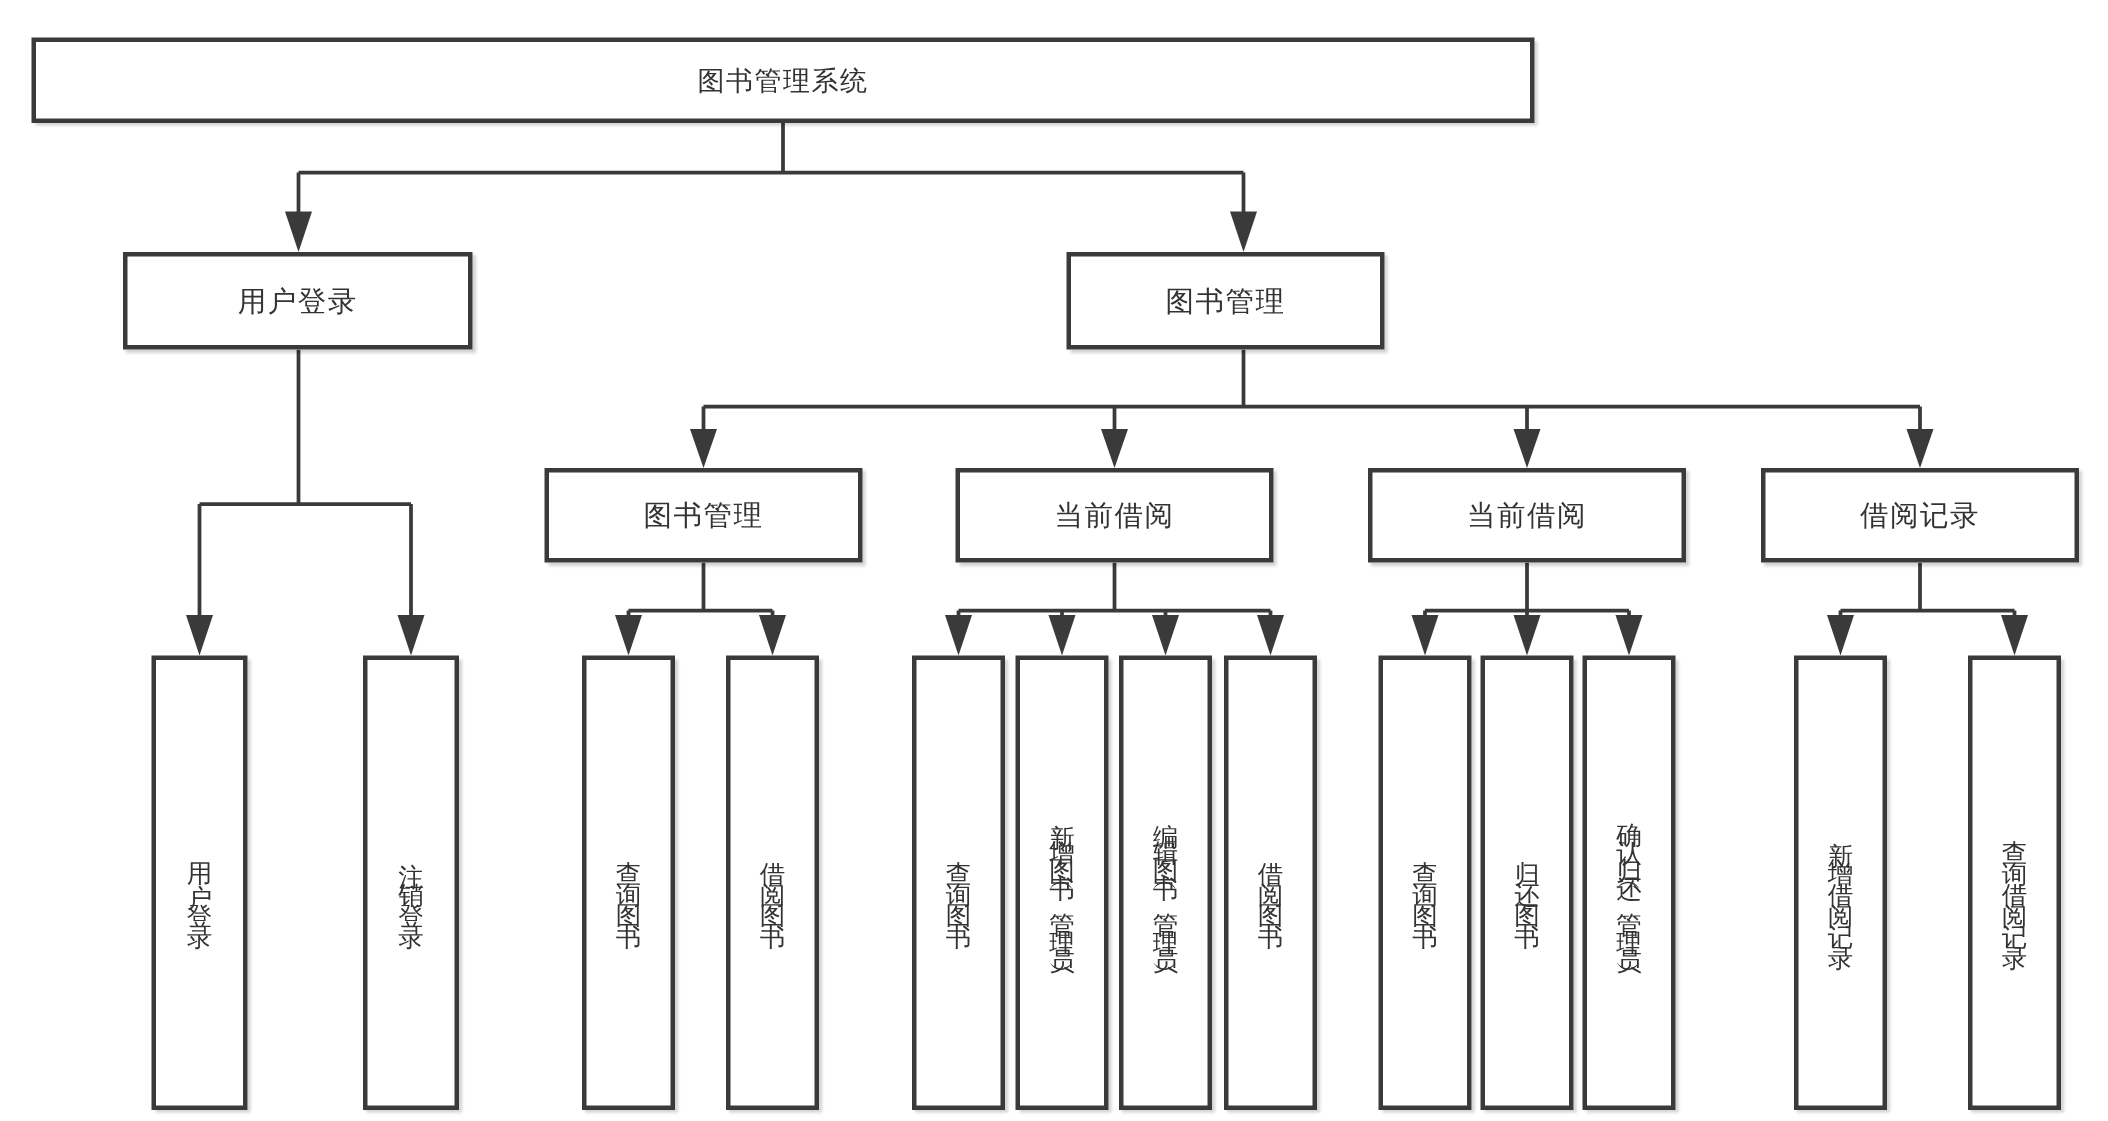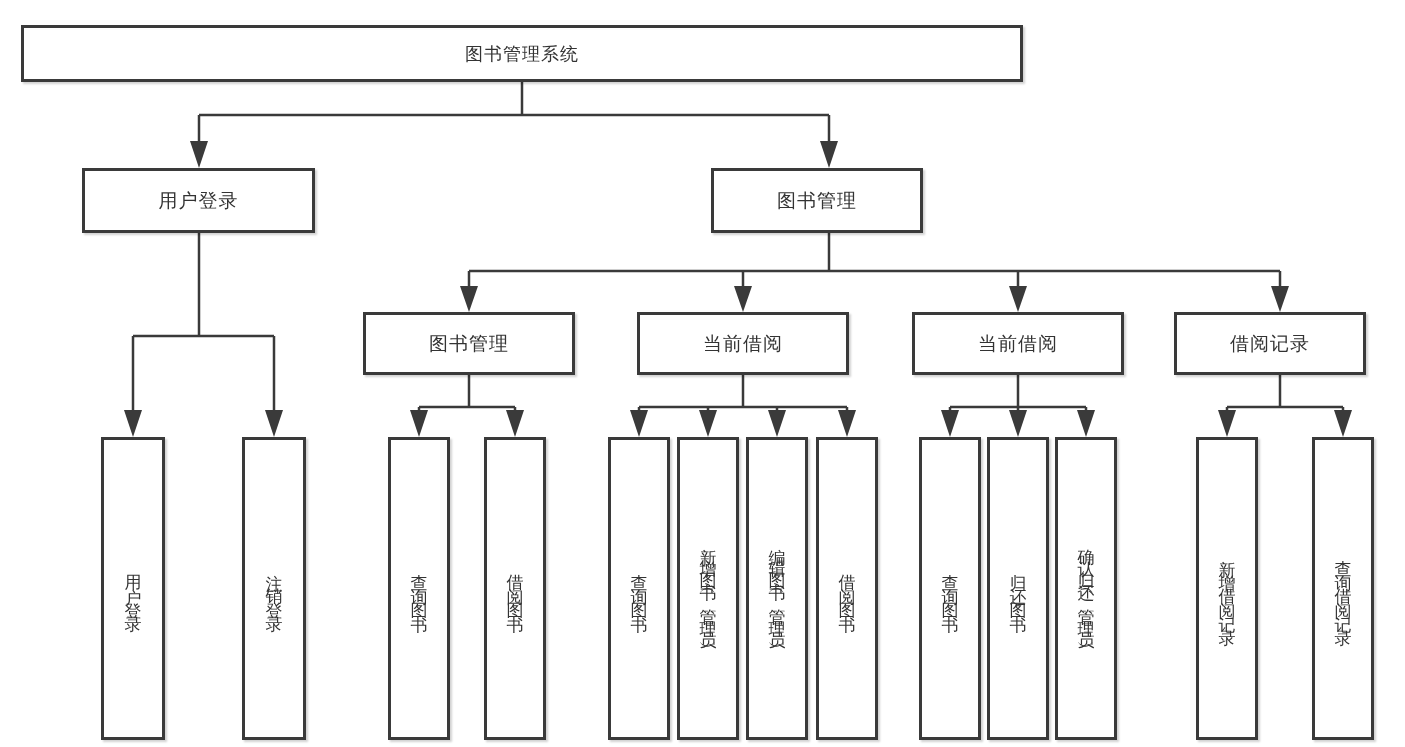--- a/index.html
+++ b/index.html
@@ -124,21 +124,21 @@
 
   <div class="node node-h" style="left:363px;top:312px;width:212px;height:63px;">
     <span>图书管理</span>
   </div>
   <div class="node node-h" style="left:637px;top:312px;width:212px;height:63px;">
     <span>当前借阅</span>
   </div>
   <div class="node node-h" style="left:912px;top:312px;width:212px;height:63px;">
     <span>当前借阅</span>
   </div>
-  <div class="node node-h" style="left:1174px;top:312px;width:192px;height:63px;">
+  <div class="node node-h" style="left:1174px;top:312px;width:212px;height:63px;">
     <span>借阅记录</span>
   </div>
 
   <div class="node" style="left:101px;top:437px;width:64px;height:303px;">
     <span class="leaf-label">用户登录</span>
   </div>
   <div class="node" style="left:242px;top:437px;width:64px;height:303px;">
     <span class="leaf-label">注销登录</span>
   </div>
 

